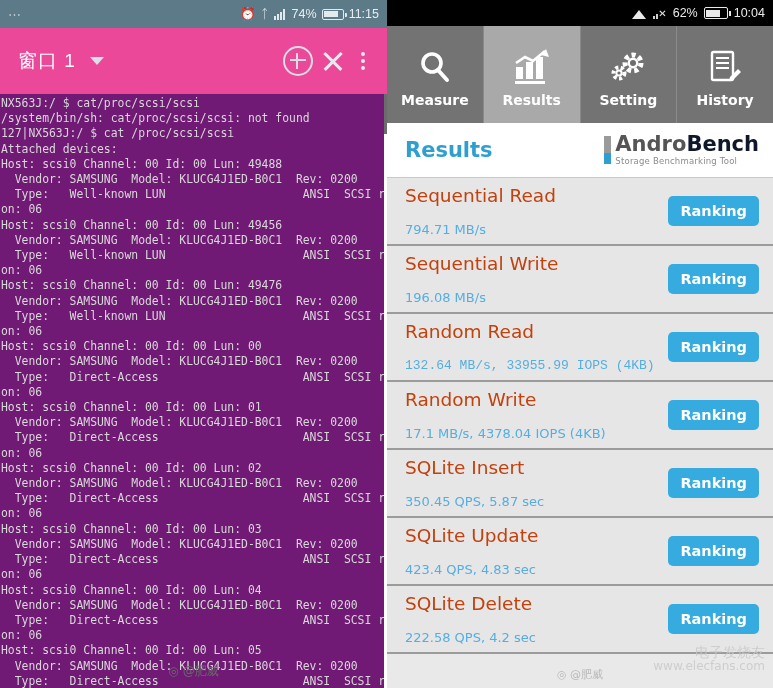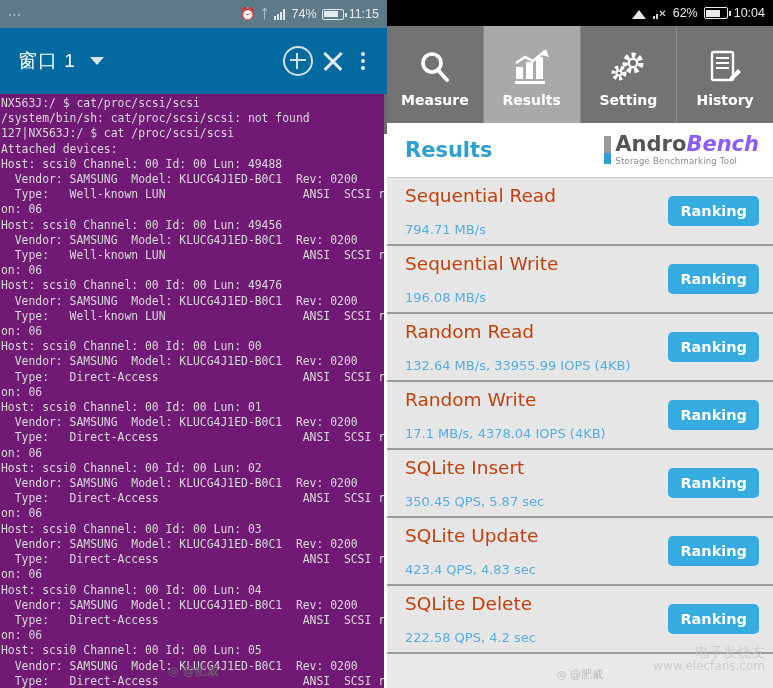--- a/index.html
+++ b/index.html
@@ -47,21 +47,21 @@
     box-sizing:border-box;
   }
   .sb-batt::after{
     content:""; position:absolute; right:-4px; top:3px;
     width:2px; height:4px; background:#e3eaed; border-radius:0 1px 1px 0;
   }
   .sb-batt i{ position:absolute; left:1.5px; top:1.5px; bottom:1.5px; width:14px; background:#e3eaed; display:block;}
 
   .l-toolbar {
     height: 66px;
-    background: #0369a1;
+    background: #ec4899;
     display: flex; align-items: center;
     padding: 0 14px 0 18px;
     box-sizing: border-box;
   }
   .tb-title {
     color: #ffffff; font-size: 19px; letter-spacing: 1px;
   }
   .tb-caret {
     margin-left: 14px;
     width: 0; height: 0;
@@ -183,21 +183,21 @@
   }
   .r-header .h-spacer{flex:1 1 auto;}
   .brand { display:flex; align-items:flex-start; }
   .brand-bar{
     width:7px; height:28px; margin-right:4px; margin-top:2px;
     background: linear-gradient(to bottom,#9a9a9a 0 62%, #2f9fd0 62% 100%);
   }
   .brand-text{ line-height:1; }
   .brand-name{ font-size:21px; font-weight:bold; font-family:"DejaVu Sans",sans-serif;}
   .brand-name .a{ color:#555555; }
-  .brand-name .b{ color:#8b5cf6;font-style:italic; }
+  .brand-name .b{ color:#0f172a; }
   .brand-sub{
     font-size:8.5px; color:#8b8b8b; margin-top:2px; letter-spacing:.2px;
     font-family:"DejaVu Sans",sans-serif;
   }
 
   .r-list { background:#e9e9e9; }
   .r-row {
     height: 68px;
     background:#e6e6e6;
     border-bottom: 2px solid #9b9b9b;
@@ -431,21 +431,21 @@
         <span class="row-texts">
           <span class="row-title" style="display:block;">Sequential Write</span>
           <span class="row-value" style="display:block;">196.08 MB/s</span>
         </span>
         <button class="rank-btn">Ranking</button>
       </div>
 
       <div class="r-row">
         <span class="row-texts">
           <span class="row-title" style="display:block;">Random Read</span>
-          <span class="row-value" style="display:block;">132.64 MB/s, 33955.99 IOPS (4KB)</span>
+          <span class="row-value" style="display:block;font-family:Liberation Mono, monospace;">132.64 MB/s, 33955.99 IOPS (4KB)</span>
         </span>
         <button class="rank-btn">Ranking</button>
       </div>
 
       <div class="r-row">
         <span class="row-texts">
           <span class="row-title" style="display:block;">Random Write</span>
           <span class="row-value" style="display:block;">17.1 MB/s, 4378.04 IOPS (4KB)</span>
         </span>
         <button class="rank-btn">Ranking</button>

